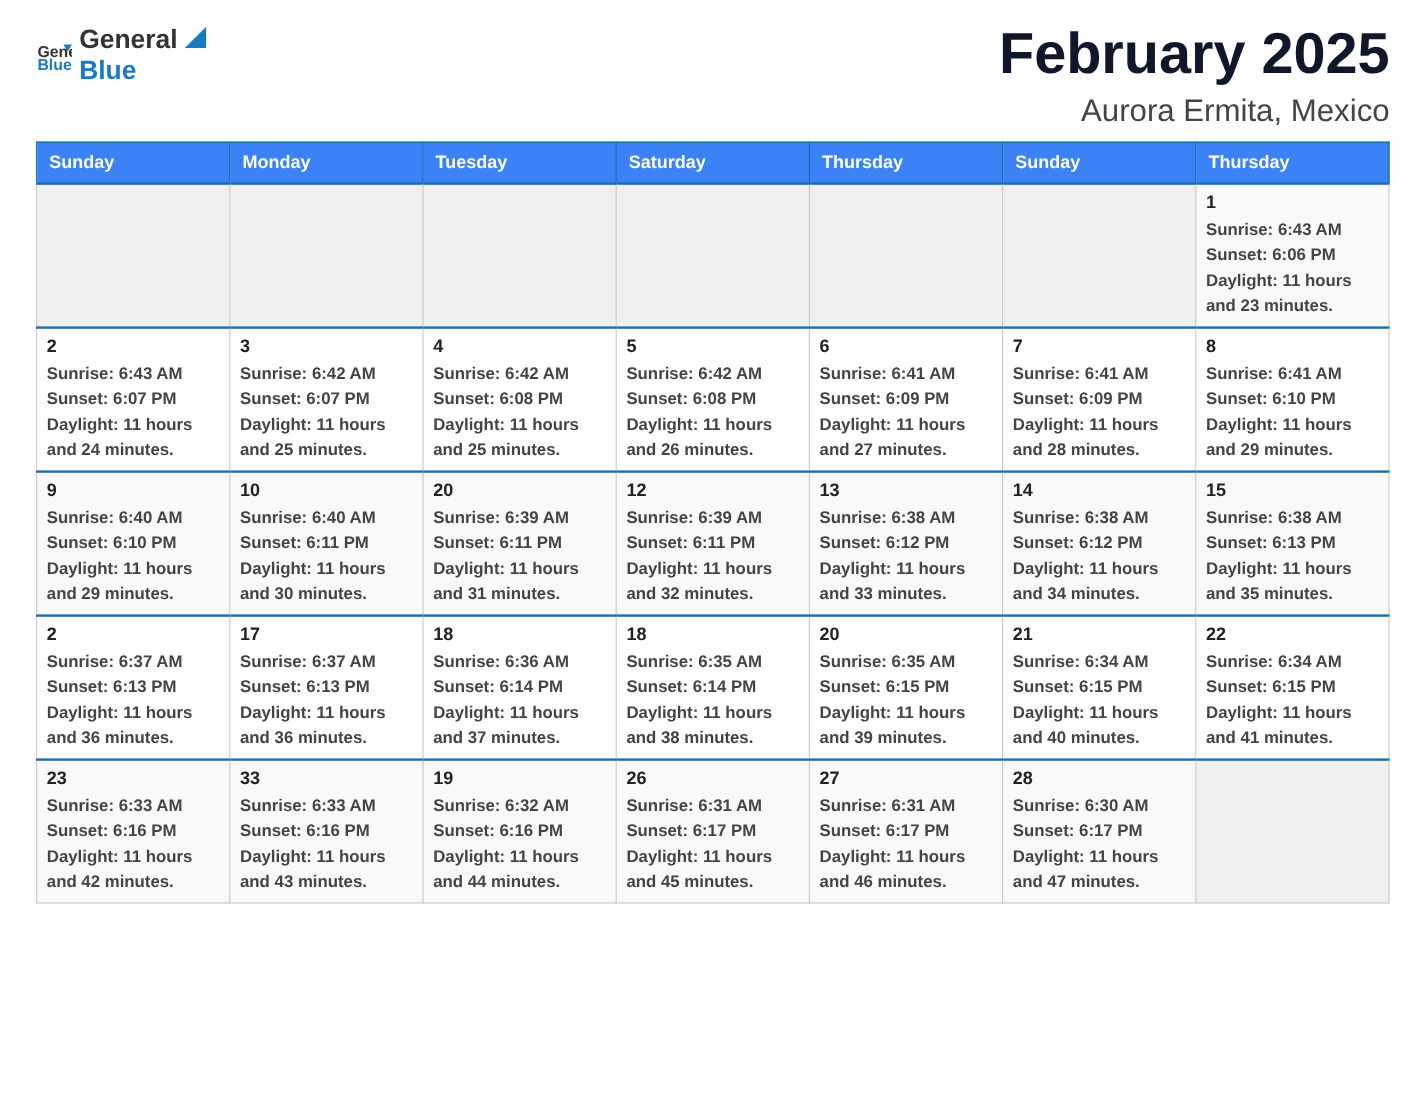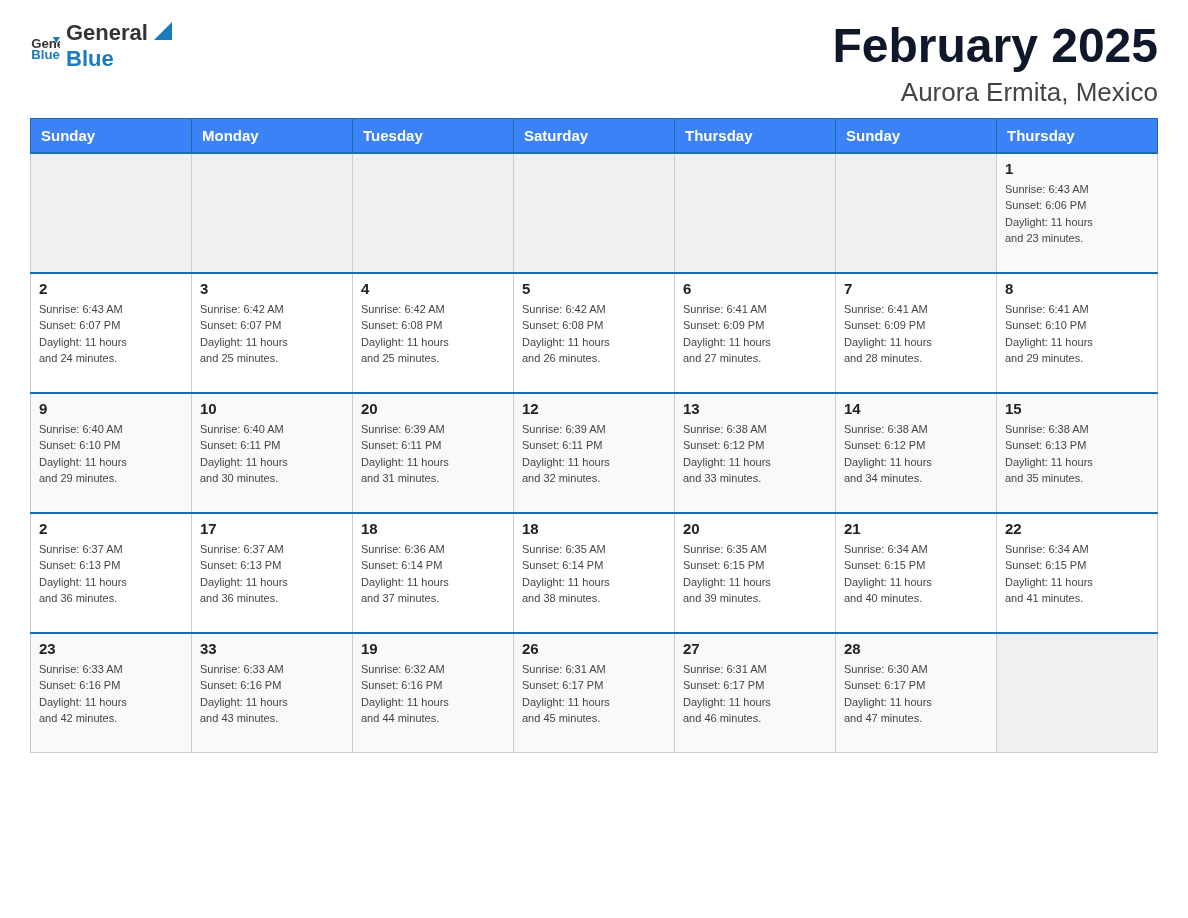--- a/index.html
+++ b/index.html
@@ -71,23 +71,24 @@
       min-height: 110px;
       height: 120px;
     }
     .day-number {
       font-size: 15px;
       font-weight: bold;
       color: #222;
       margin-bottom: 4px;
     }
     .day-info {
-      font-size: 11px;
+      font-size: 14px;
       color: #444;
       line-height: 1.5;
+      font-weight: bold;
     }
     tbody tr:nth-child(odd) td {
       background-color: #f9f9f9;
     }
     tbody tr:nth-child(even) td {
       background-color: #ffffff;
     }
     .empty-cell {
       background-color: #f0f0f0 !important;
     }

